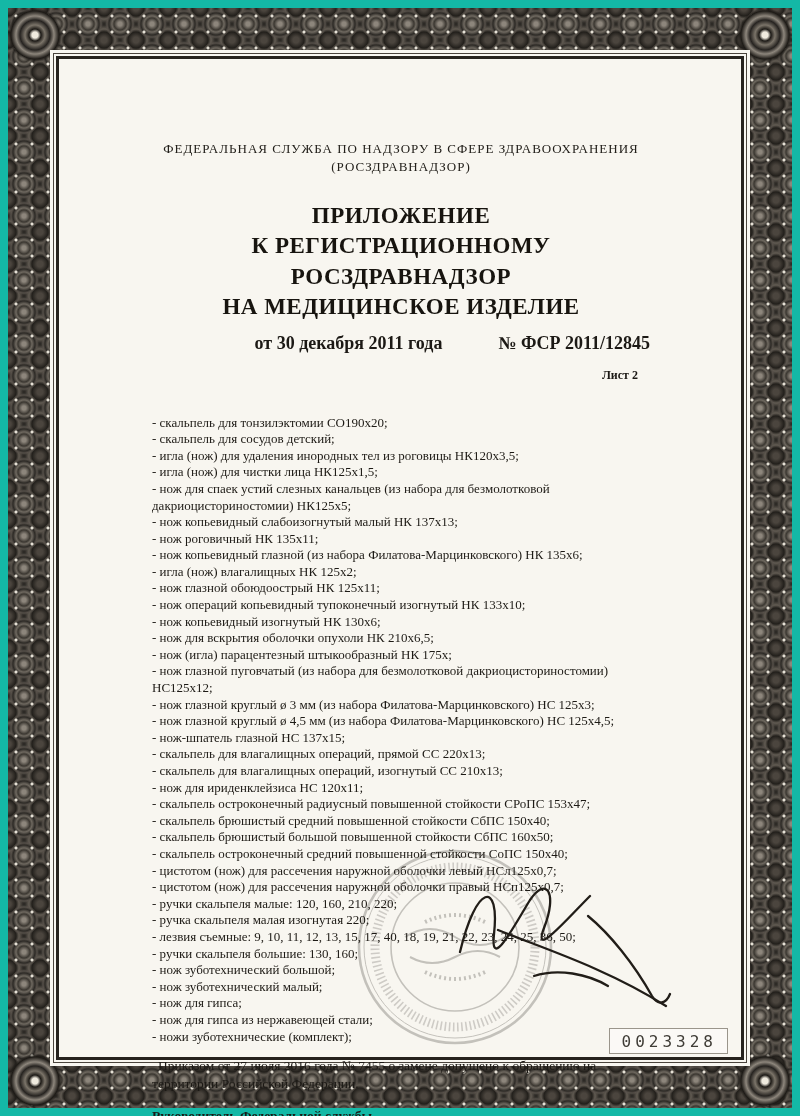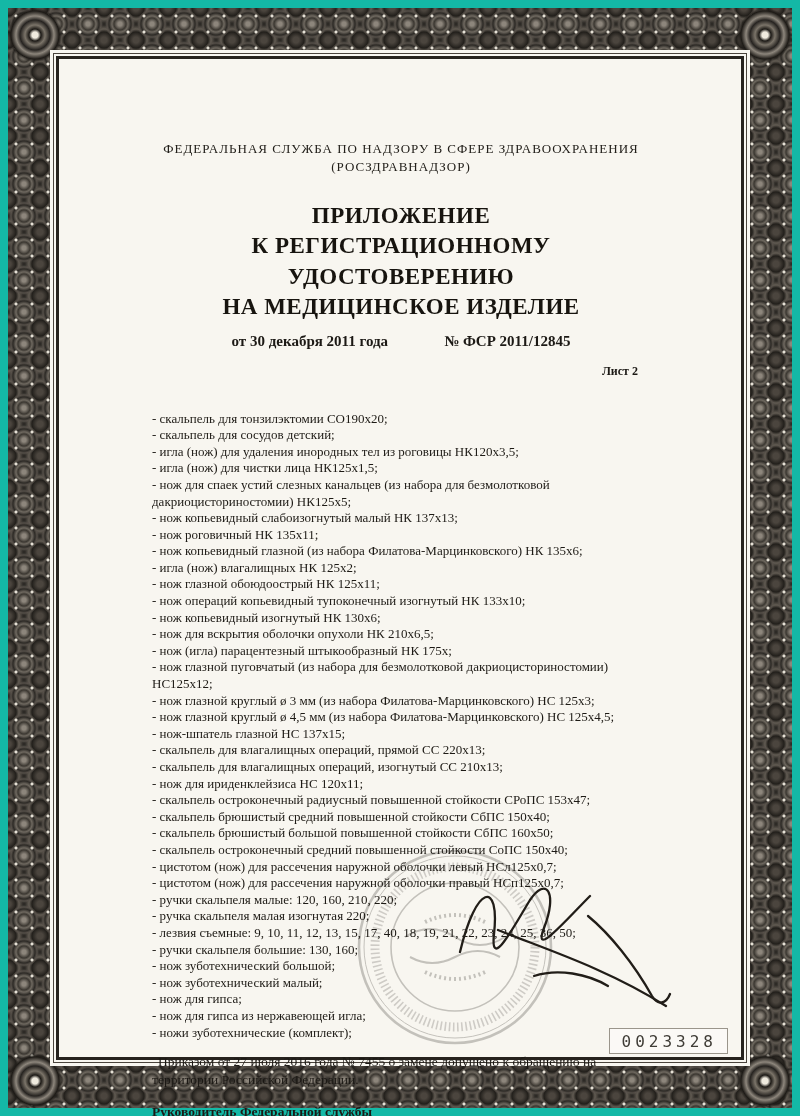--- a/index.html
+++ b/index.html
@@ -41,21 +41,21 @@
   .content {
     position:absolute; inset:56px;
     padding:34px 44px 18px 46px;
     z-index:2;
   }
 
   .agency { text-align:center; font-size:13px; letter-spacing:1px; line-height:1.35; color:#23201b; }
 
   .title-block { text-align:center; margin-top:26px; font-weight:bold; font-size:23px; letter-spacing:0.5px; line-height:1.32; color:#17140f; }
 
-  .docline { display:flex; justify-content:center; gap:56px; margin-top:10px; font-weight:bold; font-size:15px; }
+  .docline { display:flex; justify-content:flex-end; gap:56px; margin-top:10px; font-weight:bold; font-size:18px; }
 
   .sheet { text-align:right; font-weight:bold; font-size:12px; margin-top:14px; padding-right:12px; }
 
   .items { margin-top:32px; font-size:13px; line-height:16.6px; color:#1d1a15; }
   .item-line { margin:0; }
 
   .order-note { margin-top:12px; font-size:13.5px; line-height:1.35; text-indent:6px; max-width:660px; }
 
   .sign-row { display:flex; justify-content:space-between; align-items:flex-end; margin-top:12px; padding-right:8px; }
   .sign-title { font-weight:bold; font-size:13.5px; line-height:1.45; }
@@ -116,21 +116,21 @@
 
     <div class="content">
 
       <div class="agency">
         <div>ФЕДЕРАЛЬНАЯ СЛУЖБА ПО НАДЗОРУ В СФЕРЕ ЗДРАВООХРАНЕНИЯ</div>
         <div>(РОСЗДРАВНАДЗОР)</div>
       </div>
 
       <div class="title-block">
         <div>ПРИЛОЖЕНИЕ</div>
-        <div>К РЕГИСТРАЦИОННОМУ УДОСТОВЕРЕНИЮ</div>
+        <div>К РЕГИСТРАЦИОННОМУ РОСЗДРАВНАДЗОР</div>
         <div>НА МЕДИЦИНСКОЕ ИЗДЕЛИЕ</div>
       </div>
 
       <div class="docline">
         <span>от 30 декабря 2011 года</span>
         <span>№  ФСР 2011/12845</span>
       </div>
 
       <div class="sheet">Лист  2</div>
 
@@ -162,21 +162,21 @@
           <div class="item-line">- скальпель остроконечный средний повышенной стойкости СоПС 150х40;</div>
           <div class="item-line">- цистотом (нож) для рассечения наружной оболочки левый НСл125х0,7;</div>
           <div class="item-line">- цистотом (нож) для рассечения наружной оболочки правый НСп125х0,7;</div>
           <div class="item-line">- ручки скальпеля малые: 120, 160, 210, 220;</div>
           <div class="item-line">- ручка скальпеля малая изогнутая 220;</div>
           <div class="item-line">- лезвия съемные: 9, 10, 11, 12, 13, 15, 17, 40, 18, 19, 21, 22, 23, 24, 25, 36, 50;</div>
           <div class="item-line">- ручки скальпеля большие: 130, 160;</div>
           <div class="item-line">- нож зуботехнический большой;</div>
           <div class="item-line">- нож зуботехнический малый;</div>
           <div class="item-line">- нож для гипса;</div>
-          <div class="item-line">- нож для гипса из нержавеющей игла;</div>
+          <div class="item-line">- нож для гипса из нержавеющей стали;</div>
           <div class="item-line">- ножи зуботехнические (комплект);</div>
         </div>
 
       <div class="order-note">Приказом от 27 июля 2016 года № 7455 о замене допущено к обращению на территории Российской Федерации.</div>
 
       <div class="sign-row">
         <div class="sign-title">
           <div>Руководитель Федеральной службы</div>
           <div>по надзору в сфере здравоохранения</div>
         </div>

